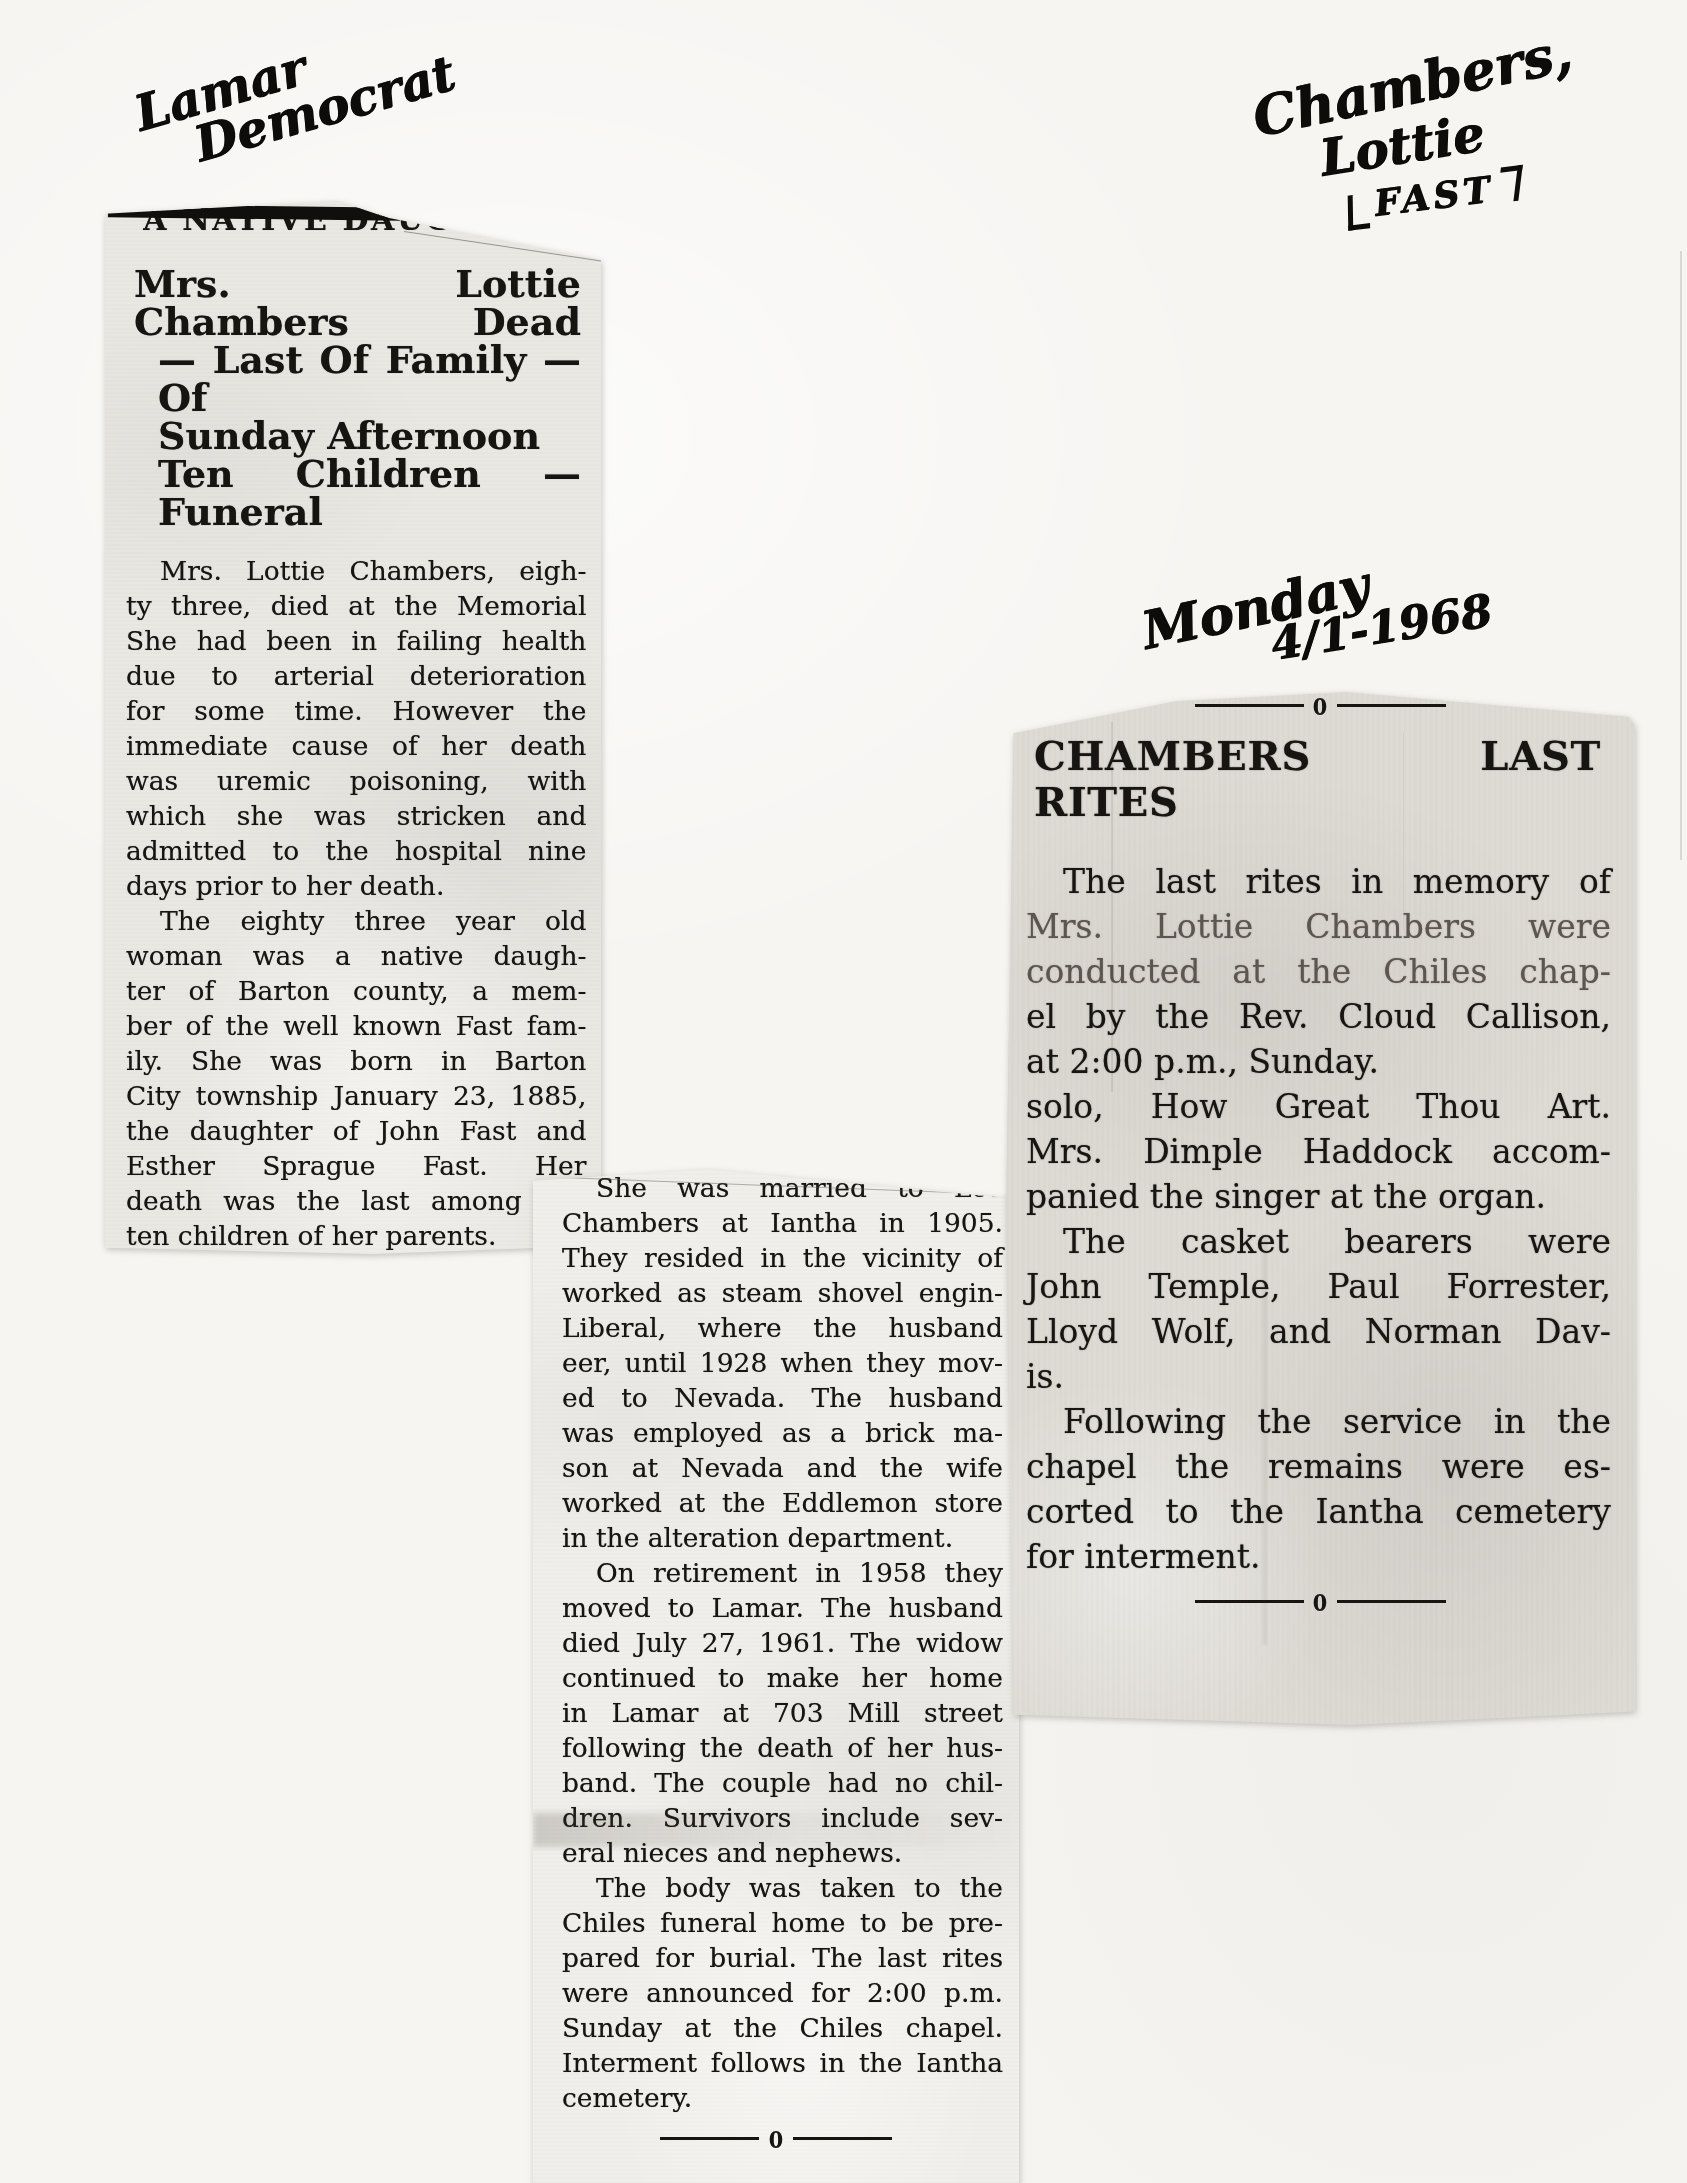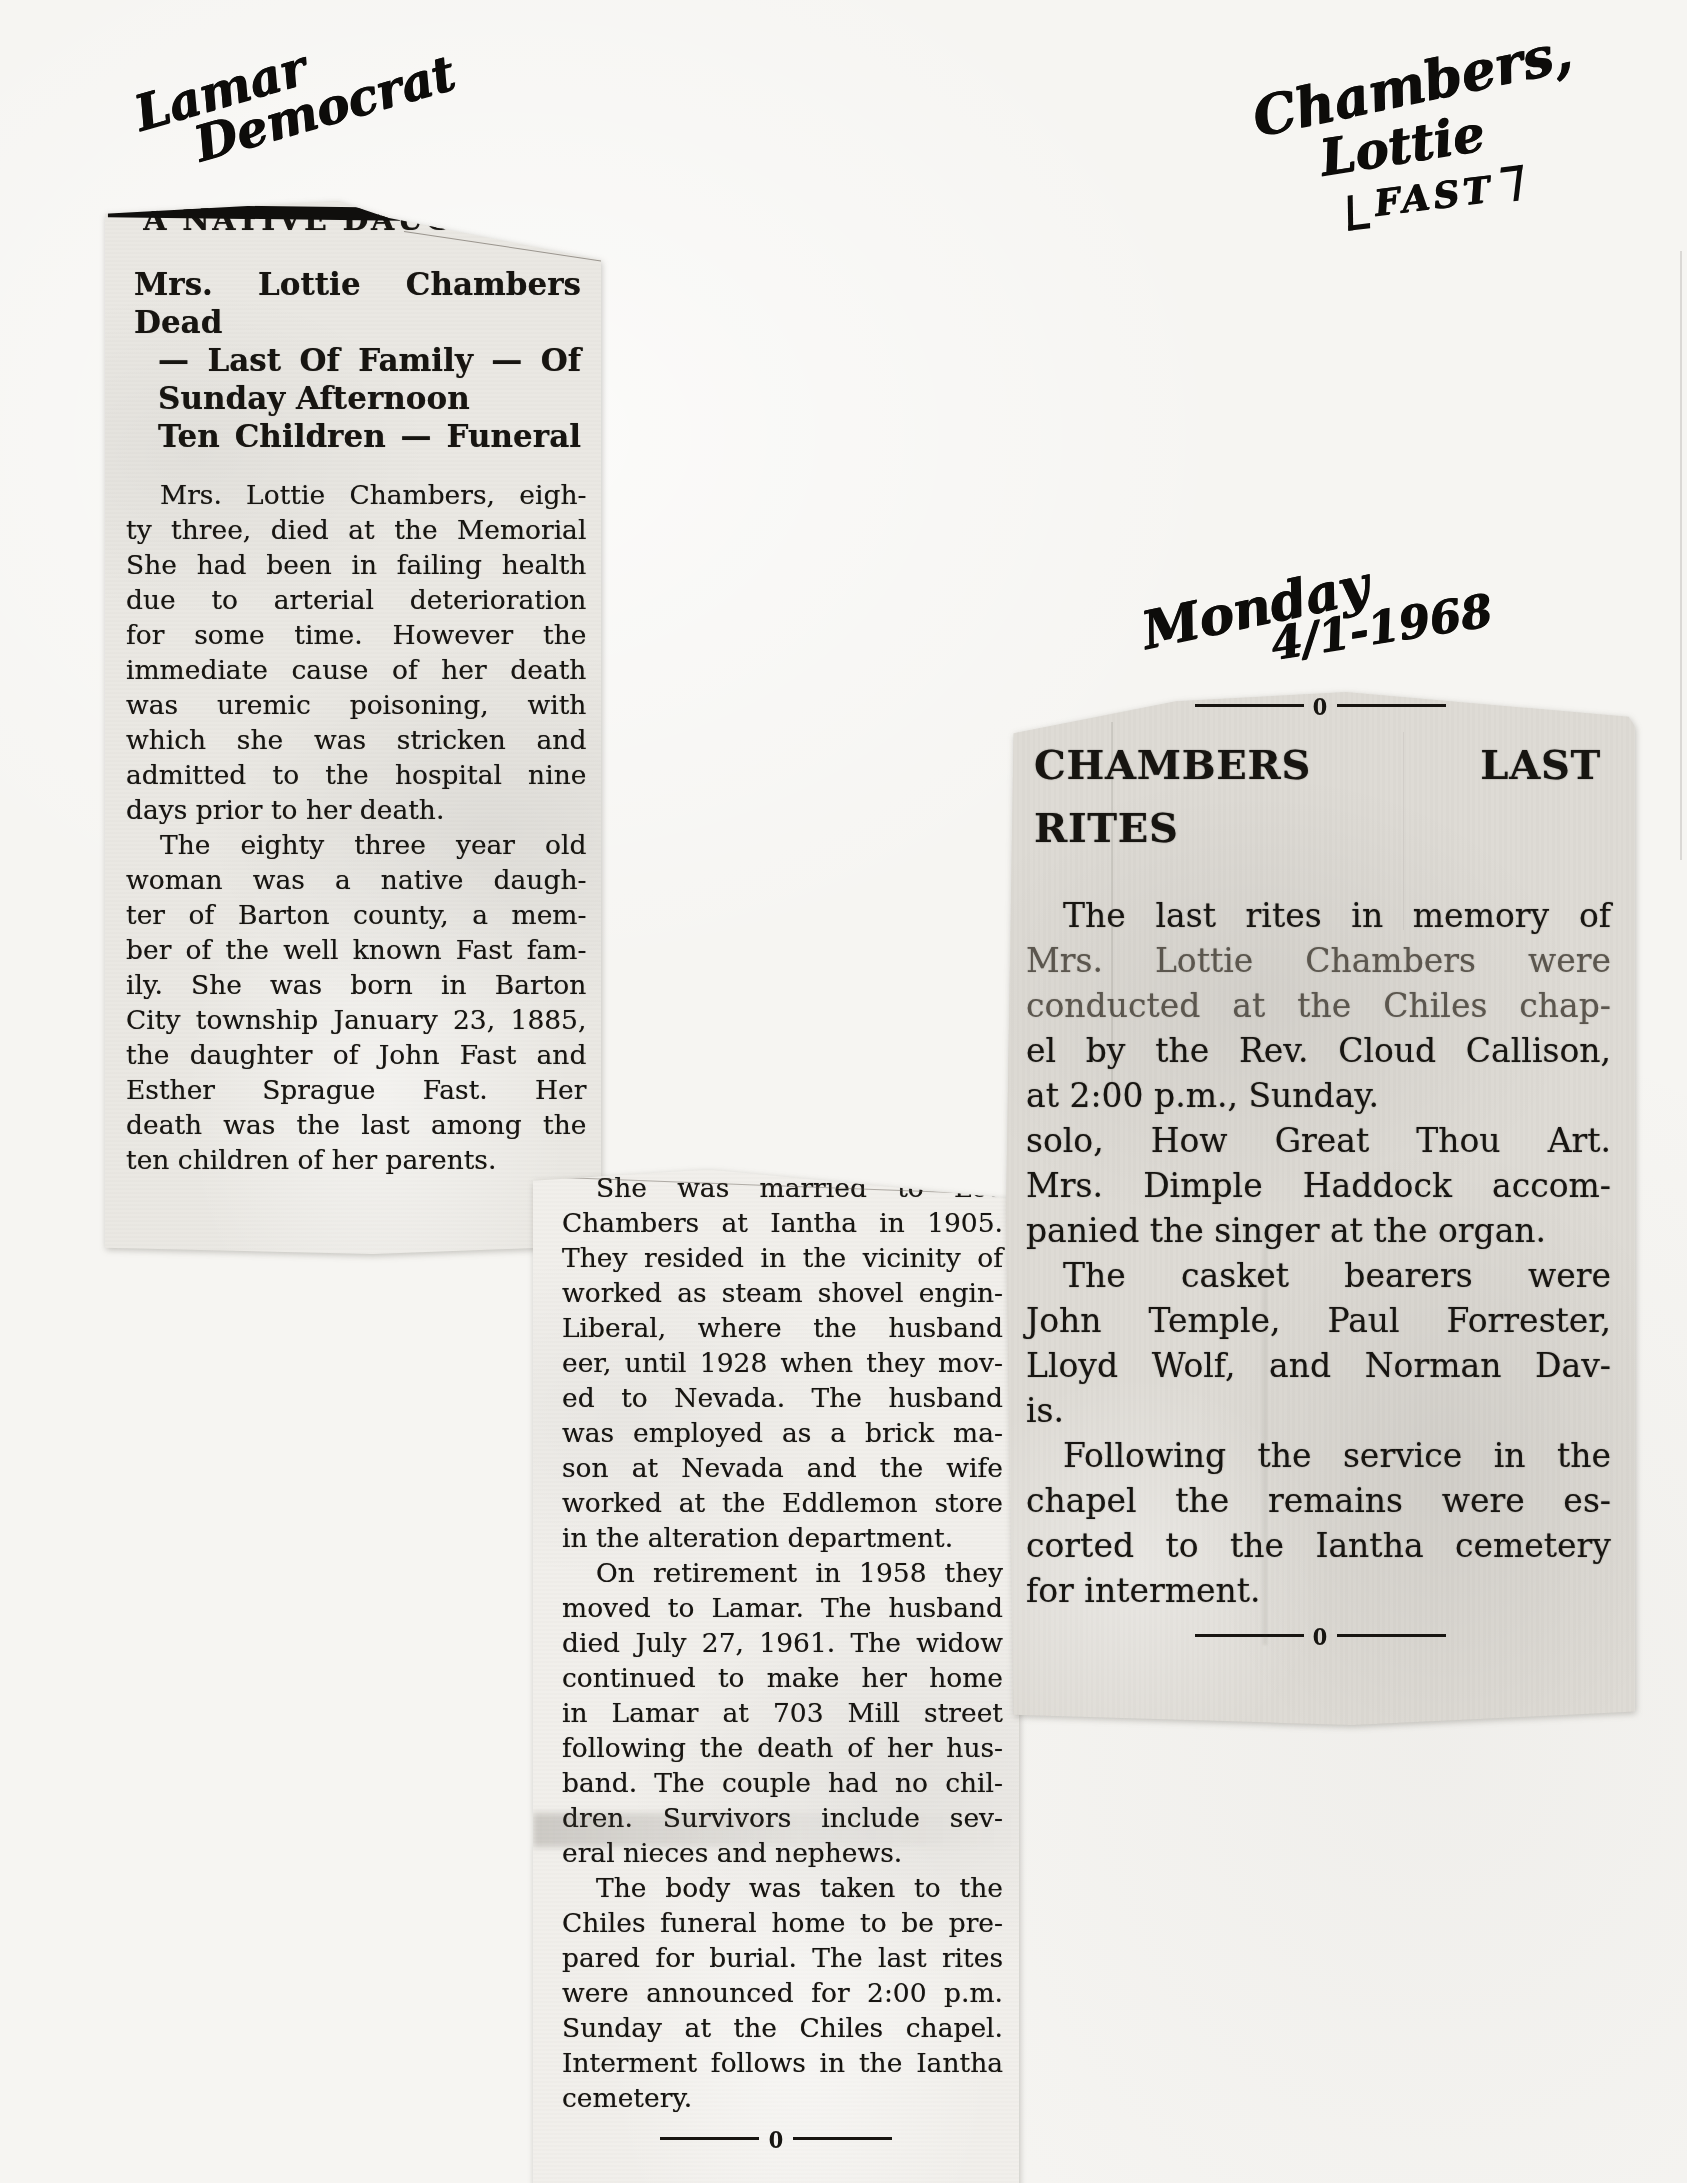--- a/index.html
+++ b/index.html
@@ -32,33 +32,33 @@
       background-image:
         radial-gradient(463px 331px at 40% 30%, rgba(0,0,0,.05), transparent 70%),
         radial-gradient(370px 463px at 70% 75%, rgba(0,0,0,.06), transparent 70%),
         radial-gradient(278px 278px at 20% 85%, rgba(255,255,255,.35), transparent 70%),
         repeating-linear-gradient(90deg, rgba(0,0,0,.014) 0 2.6px, rgba(255,255,255,.012) 2.6px 5.3px);
       clip-path:polygon(1.2% 4%, 27% 0.9%, 54% 0%, 99% 2.4%, 100% 3.4%, 100% 98.7%, 55% 100%, 1.2% 99%, 0% 50%);}
   
   .nl{text-shadow:0 0 0.7px rgba(25,22,18,.55);}
   .headline1{margin:45px 13.2px 0 13.2px;text-align:center;font-weight:bold;font-size:30px;
     letter-spacing:2.6px;line-height:37px;}
-  .subhead{margin:26.5px 20px 0 29px;font-weight:bold;font-size:31px;line-height:38px;}
+  .subhead{margin:26.5px 20px 0 29px;font-weight:bold;font-size:38px;line-height:38px;}
   .subhead .tl{text-align:justify;text-align-last:justify;}
   .subhead .tl.ind{padding-left:24px;}
   .subhead .tl.end{text-align-last:left;}
   .body{margin:22.5px 14.6px 0 21px;font-size:26.5px;line-height:35px;}
   .body .tl{text-align:justify;text-align-last:justify;}
   .body .tl.ind{padding-left:34px;}
   .body .tl.end{text-align-last:left;}
   #cm .body{margin:18.5px 16px 0 29px;line-height:35px;}
   #cr .body{margin:34px 24px 4px 20px;font-size:33px;line-height:45px;text-shadow:0 0 1.3px rgba(25,22,18,.5);}
   #cr .body .tl.ind{padding-left:37px;}
   #cr .tl.fade{color:#5b564e;text-shadow:0 0 1.3px rgba(90,85,76,.5);}
-  .headline2{margin:14.6px 34px 0 28px;font-weight:bold;font-size:40px;line-height:63px;
+  .headline2{margin:14.6px 34px 0 28px;font-weight:bold;font-size:40px;line-height:46px;
     letter-spacing:0.7px;text-align:justify;text-align-last:justify;text-shadow:0 0 1.3px rgba(20,17,13,.6);}
   
   .orn{display:flex;align-items:center;justify-content:center;gap:6.6px;}
   .orn .ln{height:3.3px;background:#181511;width:99px;}
   #cr .orn .ln{width:109px;}
   .orn .oc{display:inline-block;font-weight:bold;font-size:30px;line-height:26.5px;
     transform:scale(.72,1.05);}
   .orn-top{margin-top:25px;}
   .orn-bot{margin-top:9.3px;}
   #cm .orn-bot{margin-top:10.6px;}

